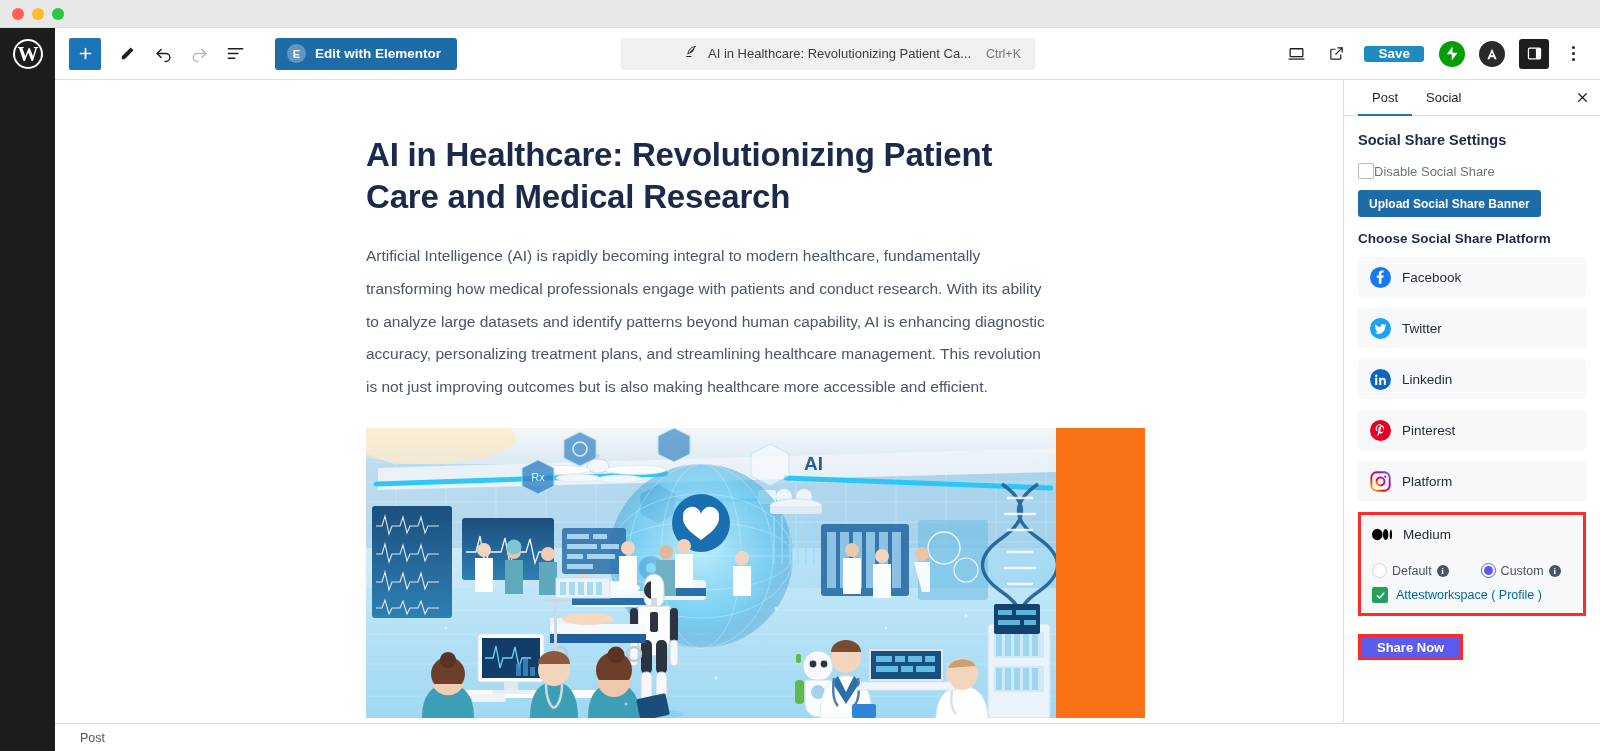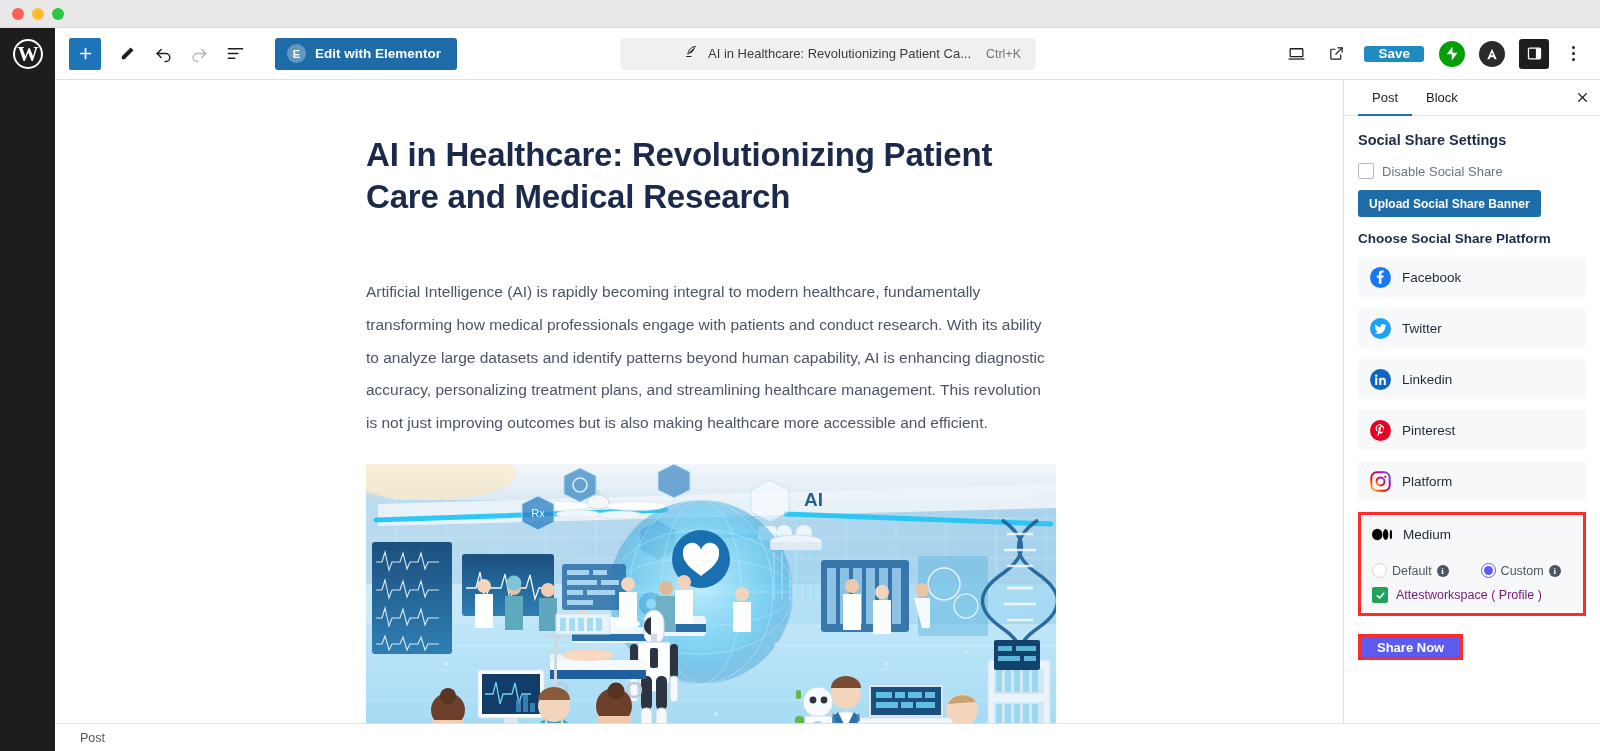--- a/index.html
+++ b/index.html
@@ -146,26 +146,26 @@
     position: relative; min-width: 0;
   }
   .post-wrap { padding: 54px 0 0 0; }
   .post-inner { width: 690px; margin-left: 311px; }
   .post-title {
     font-size: 33px; line-height: 1.27;
     font-weight: 700; color: #1b2a4a;
     letter-spacing: -0.2px;
   }
   .post-para {
-    margin-top: 58px;
+    margin-top: 22px;
     font-size: 15.5px; line-height: 2.12;
     color: #4a5568;
   }
   .post-figure {
-    margin-top: 24px; width: 690px; height: 290px;
+    margin-top: 24px; width: 779px; height: 290px;
     overflow: hidden; position: relative;
     background: #f97316;
   }
   .post-figure svg { display: block; }
 
   
   .statusbar {
     height: 28px; flex: 0 0 28px;
     border-top: 1px solid #e0e0e0;
     background: #fff; display: flex; align-items: center;
@@ -194,21 +194,21 @@
     margin-left: auto; width: 36px;
     display: flex; align-items: center; justify-content: center;
     cursor: pointer; color: #1e1e1e; font-size: 15px;
   }
   .panel-body { padding: 16px 14px 0 14px; overflow: hidden; }
 
   .panel-h {
     font-size: 14.5px; font-weight: 700; color: #1b2a4a;
     margin-bottom: 15px;
   }
-  .cb-row { display: flex; align-items: center; gap: 8px; margin-bottom: 11px; }
+  .cb-row { display: flex; align-items: center; margin-bottom: 11px; }
   .cbox {
     width: 16px; height: 16px; border: 1px solid #b9b9c3;
     border-radius: 2px; background: #fff; cursor: pointer; flex: 0 0 16px;
   }
   .cbox.green {
     background: #22a25c; border-color: #22a25c;
     display: flex; align-items: center; justify-content: center;
   }
   .cb-label { font-size: 13px; color: #6b7280; }
 
@@ -260,21 +260,21 @@
   .radio-label { font-size: 12.5px; color: #4b5563; }
   .info-i {
     width: 12px; height: 12px; border-radius: 50%;
     background: #4b5563; color: #fff; font-size: 9px;
     font-weight: 700; display: flex; align-items: center;
     justify-content: center; cursor: pointer; flex: 0 0 12px;
     font-family: "Liberation Serif", serif;
   }
   .gap { width: 22px; }
   .profile-row { display: flex; align-items: center; gap: 8px; }
-  .profile-label { font-size: 12.5px; color: #701a75; }
+  .profile-label { font-size: 12.5px; color: #0369a1; }
 
   .share-wrap {
     border: 3px solid #ff2b2b; display: inline-block;
     padding: 0; margin-top: 9px;
   }
   .share-btn {
     background: #5b5bf0; color: #fff;
     height: 20px; padding: 0 16px;
     display: flex; align-items: center;
     font-size: 13px; font-weight: 700; cursor: pointer;
@@ -751,21 +751,21 @@
                 </g>
               </svg>
             </div>
           </div>
         </div>
       </div>
 
       <div class="panel">
         <div class="panel-tabs">
           <div class="ptab active">Post</div>
-          <div class="ptab">Block</div>
+          <div class="ptab">Social</div>
           <div class="panel-close">
             <svg width="13" height="13" viewBox="0 0 24 24" stroke="currentColor" stroke-width="2.2" stroke-linecap="round">
                 <path d="M5 5l14 14M19 5L5 19"></path>
               </svg>
           </div>
         </div>
 
         <div class="panel-body">
           <div class="panel-h">Social Share Settings</div>
 

